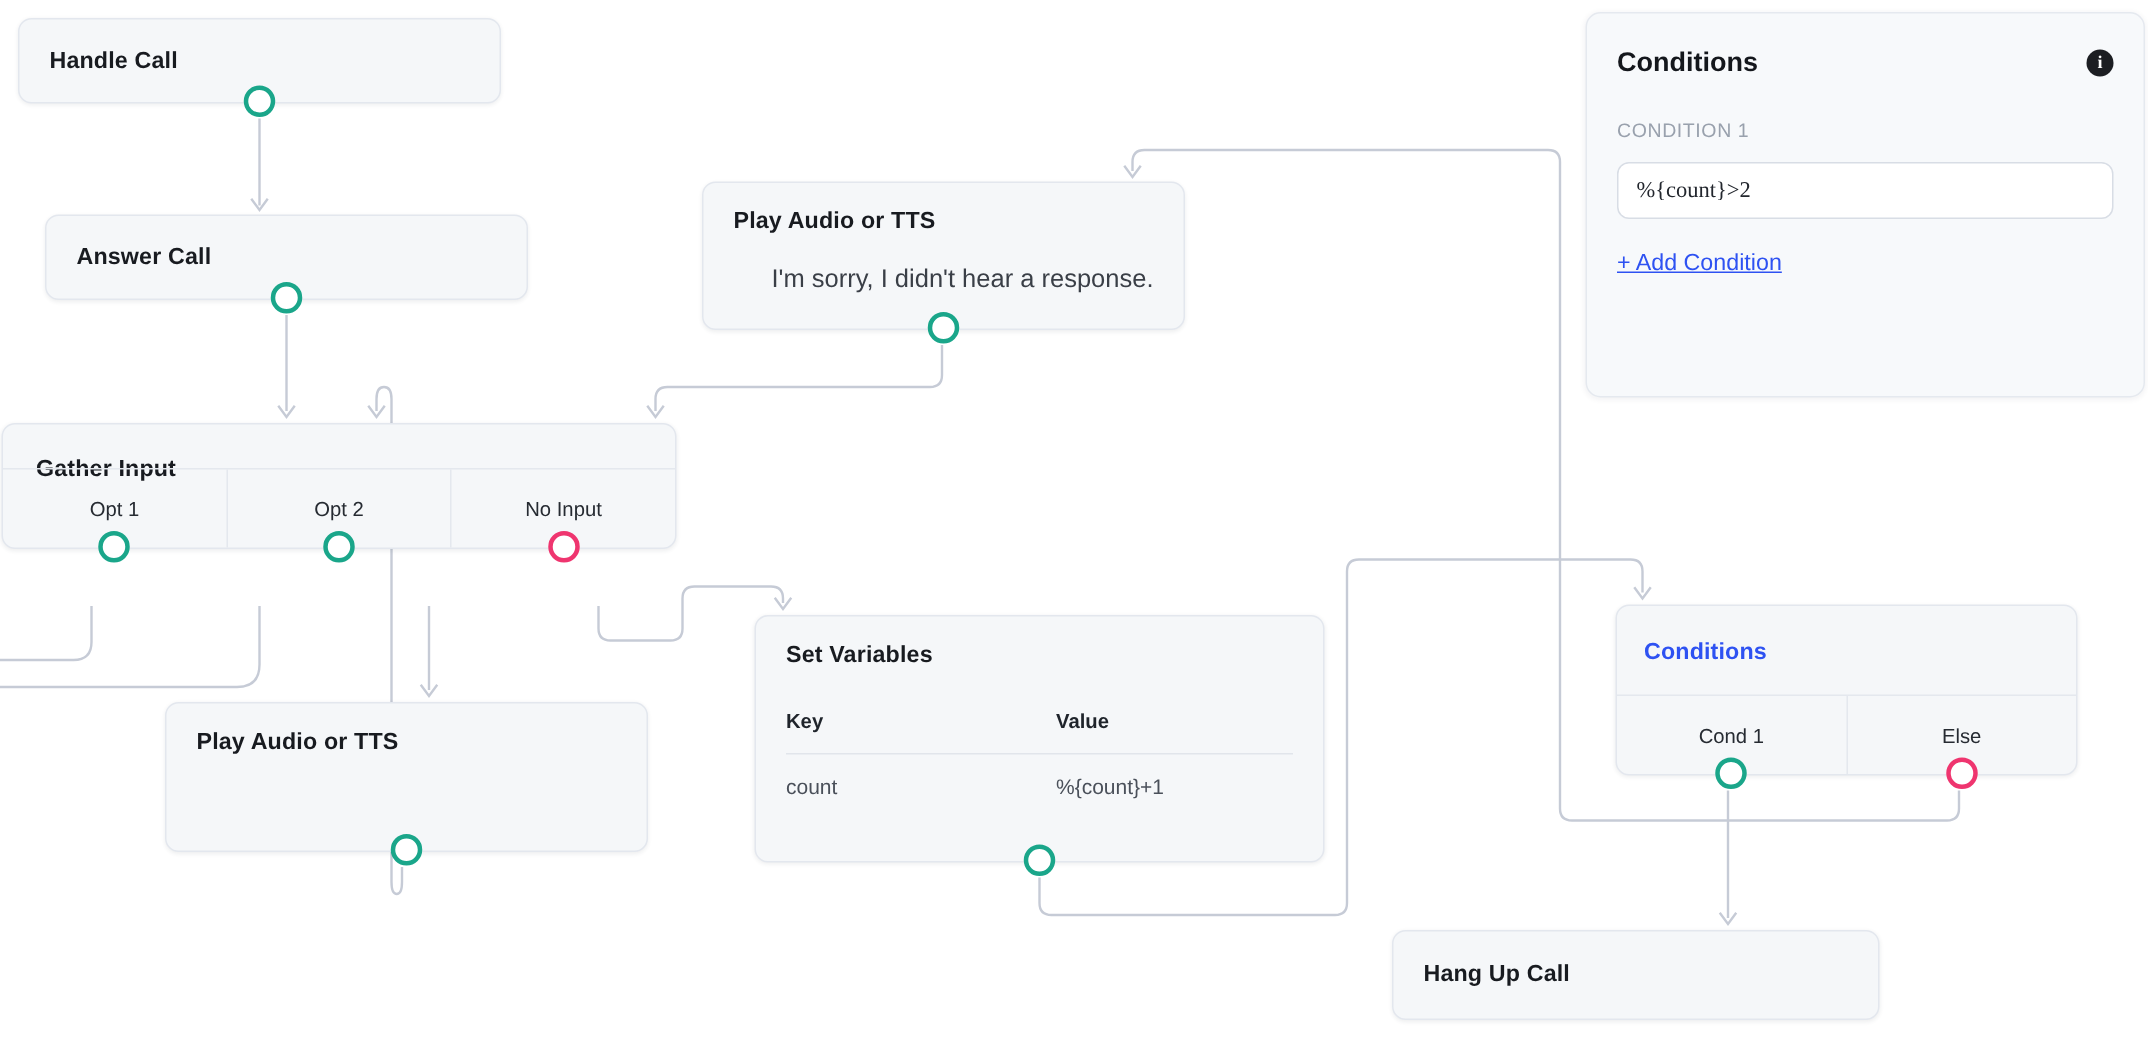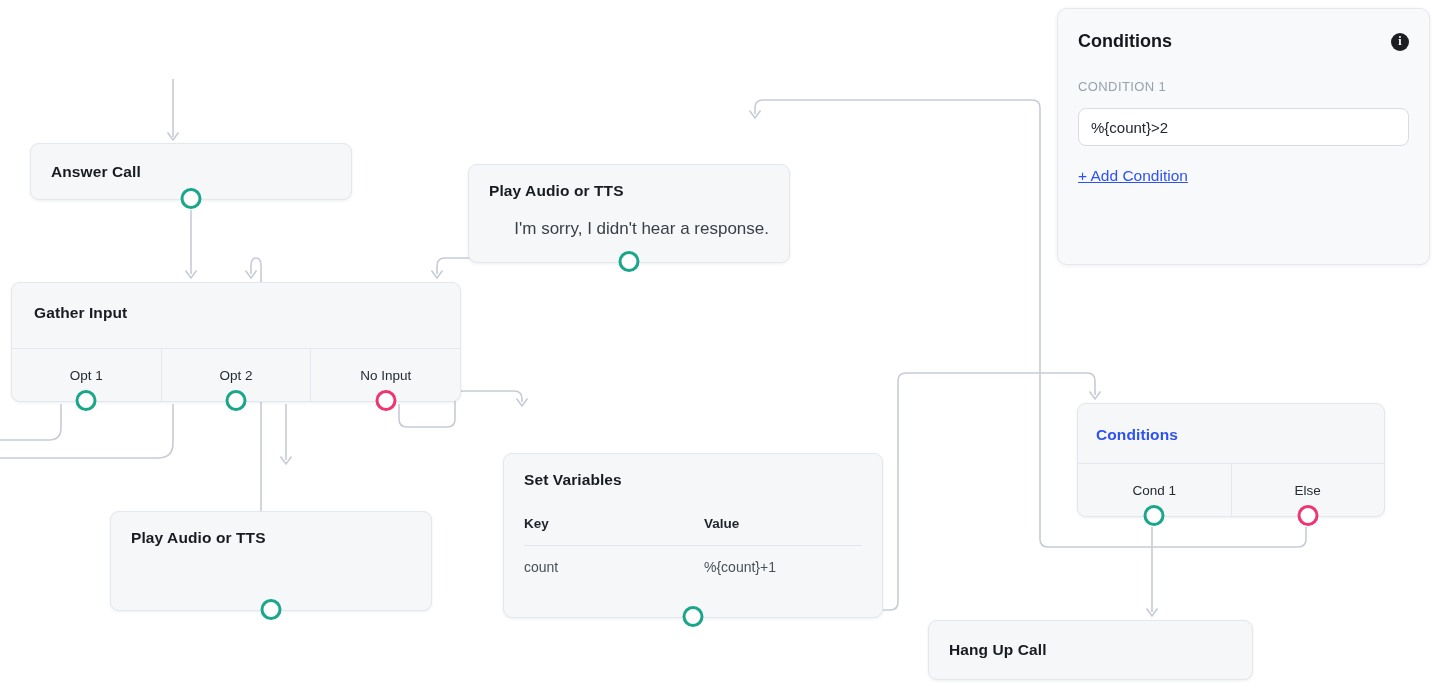--- a/index.html
+++ b/index.html
@@ -15,21 +15,21 @@
     background:#f5f7f9;
     border:1px solid #e3e7ee;
     border-radius:9px;
     box-shadow:0 1px 3px rgba(25,35,55,0.08);
     box-sizing:border-box;
   }
   .node-title{
     font-size:15.5px;font-weight:700;color:#181b20;letter-spacing:.1px;
   }
   .simple-node{display:flex;align-items:center;padding:0 20px;}
-  .pad-node{padding:17px 20px 0 20px;margin-top:43px;}
+  .pad-node{padding:17px 20px 0 20px;}
   .node-body{font-size:17px;color:#3a3f47;margin-top:19px;text-align:right;}
   .node-head{padding:0 22px;display:flex;align-items:center;}
   .options-row{
     position:absolute;left:0;right:0;bottom:0;display:flex;
     border-top:1px solid #e4e8ee;
   }
   .opt-cell{
     position:relative;flex:1;display:flex;align-items:center;justify-content:center;
   }
   .opt-cell + .opt-cell{border-left:1px solid #e4e8ee;}
@@ -64,21 +64,21 @@
     font-family:"Liberation Serif","DejaVu Serif",serif;
     font-size:12px;font-weight:700;cursor:pointer;
   }
   .cond-label{
     margin-top:27px;font-size:13px;color:#99a1ad;letter-spacing:.4px;
   }
   .cond-input{
     margin-top:14px;width:100%;height:38px;box-sizing:border-box;
     border:1px solid #d8dde5;border-radius:8px;background:#ffffff;
     padding:0 12px;font-size:15px;color:#23272e;outline:none;
-    font-family:Liberation Sans, sans-serif;
+    font-family:Liberation Serif, serif;
   }
   .add-condition{
     margin-top:21px;font-size:15.5px;color:#2e52f2;cursor:pointer;display:inline-block;text-decoration:underline;
   }
 </style>
 </head>
 <body>
 
 <div class="canvas">
 
@@ -109,33 +109,37 @@
     <path d="M 693 585 V 602 Q 693 610 701 610 H 890 Q 898 610 898 602 V 381 Q 898 373 906 373 H 1087 Q 1095 373 1095 381 V 395"></path>
     <path d="M 1089.5 391.5 L 1095 399 L 1100.5 391.5"></path>
 
     <path d="M 1152 527 V 612"></path>
     <path d="M 1146.5 608.5 L 1152 616 L 1157.5 608.5"></path>
 
     <path d="M 1306 527 V 539 Q 1306 547 1298 547 H 1048 Q 1040 547 1040 539 V 108 Q 1040 100 1032 100 H 763 Q 755 100 755 108 V 114"></path>
     <path d="M 749.5 110.5 L 755 118 L 760.5 110.5"></path>
   </svg>
 
+  <div class="flow-node simple-node" style="left:12px;top:12px;width:322px;height:57px;">
+    <span class="node-title">Handle Call</span>
+    <span class="port teal"></span>
+  </div>
 
   <div class="flow-node simple-node" style="left:30px;top:143px;width:322px;height:57px;text-align:right;">
     <span class="node-title">Answer Call</span>
     <span class="port teal"></span>
   </div>
 
   <div class="flow-node pad-node" style="left:468px;top:121px;width:322px;height:99px;">
     <span class="node-title">Play Audio or TTS</span>
     <div class="node-body">I'm sorry, I didn't hear a response.</div>
     <span class="port teal"></span>
   </div>
 
-  <div class="flow-node" style="left:11px;top:282px;width:450px;height:120px;text-align:center;">
+  <div class="flow-node" style="left:1px;top:282px;width:450px;height:84px;text-align:center;">
     <div class="node-head" style="height:59px;">
       <span class="node-title">Gather Input</span>
     </div>
     <div class="options-row" style="height:52px;">
       <div class="opt-cell">
         <span class="opt-label">Opt 1</span>
         <span class="port teal"></span>
       </div>
       <div class="opt-cell">
         <span class="opt-label">Opt 2</span>

